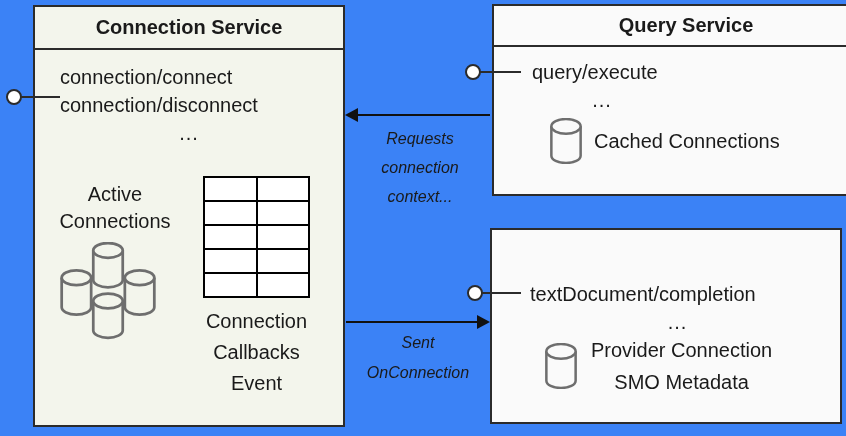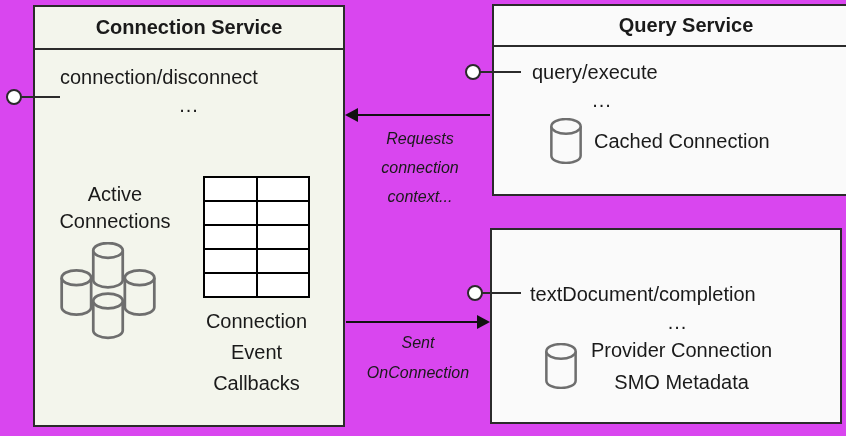--- a/index.html
+++ b/index.html
@@ -4,21 +4,21 @@
 <style>
   :root{
     --connection-fill:#f3f5ec;
     --service-fill:#fafafa;
     --border:#2b2b2b;
     --cyl-stroke:#6e6e6e;
     --ink:#1a1a1a;
   }
   html,body{margin:0;padding:0;background:#ffffff;}
   body{font-family:"Liberation Sans",sans-serif;color:var(--ink);}
-  .canvas{position:relative;width:846px;height:436px;background:#d946ef;overflow:hidden;}
+  .canvas{position:relative;width:846px;height:436px;background:#3b82f6;overflow:hidden;}
 
   .service-box{position:absolute;border:2px solid var(--border);box-sizing:border-box;}
   .box-connection{left:33px;top:5px;width:312px;height:422px;background:var(--connection-fill);}
   .box-query{left:492px;top:4px;width:388px;height:192px;background:var(--service-fill);}
   .box-language{left:490px;top:228px;width:352px;height:196px;background:var(--service-fill);}
 
   .box-header{position:absolute;left:0;right:0;top:0;border-bottom:2px solid var(--border);
     font-weight:bold;font-size:20px;text-align:center;display:flex;align-items:center;justify-content:center;}
   .box-connection .box-header{height:41px;}
   .box-query .box-header{height:39px;}
@@ -69,20 +69,21 @@
   .label-sent{left:348px;top:328px;width:140px;line-height:30px;}
 </style>
 </head>
 <body>
 
 <div class="canvas">
 
   <div class="service-box box-connection">
     <div class="box-header">Connection Service</div>
     <div class="methods">
+      <div>connection/connect</div>
       <div>connection/disconnect</div>
       <div class="ellipsis-line">...</div>
     </div>
     <div class="active-label">
       <div>Active</div>
       <div>Connections</div>
     </div>
     <svg class="cluster" viewBox="0 0 94 95">
       <g transform="translate(32,0)">
         <path class="cyl-shape" d="M1 8 V36 A14 7 0 0 0 29 36 V8"></path>
@@ -108,37 +109,37 @@
         <div class="cell"></div>
         <div class="cell"></div>
         <div class="cell"></div>
         <div class="cell"></div>
         <div class="cell"></div>
         <div class="cell"></div>
         <div class="cell"></div>
       </div>
     <div class="callbacks-label">
       <div>Connection</div>
+      <div>Callbacks</div>
       <div>Event</div>
-      <div>Callbacks</div>
     </div>
   </div>
 
   <div class="service-box box-query">
     <div class="box-header">Query Service</div>
     <div class="methods">
       <div>query/execute</div>
       <div class="ellipsis-line">...</div>
     </div>
     <div class="dbrow">
       <svg width="32" height="46" viewBox="0 0 30 44">
         <path class="cyl-white" d="M1 8 V36 A14 7 0 0 0 29 36 V8"></path>
         <ellipse class="cyl-white" cx="15" cy="8" rx="14" ry="7"></ellipse>
       </svg>
-      <div class="db-label">Cached Connection</div>
+      <div class="db-label">Cached Connections</div>
     </div>
   </div>
 
   <div class="service-box box-language">
     <div class="methods">
       <div>textDocument/completion</div>
       <div class="ellipsis-line">...</div>
     </div>
     <div class="dbrow">
       <svg width="32" height="46" viewBox="0 0 30 44">

